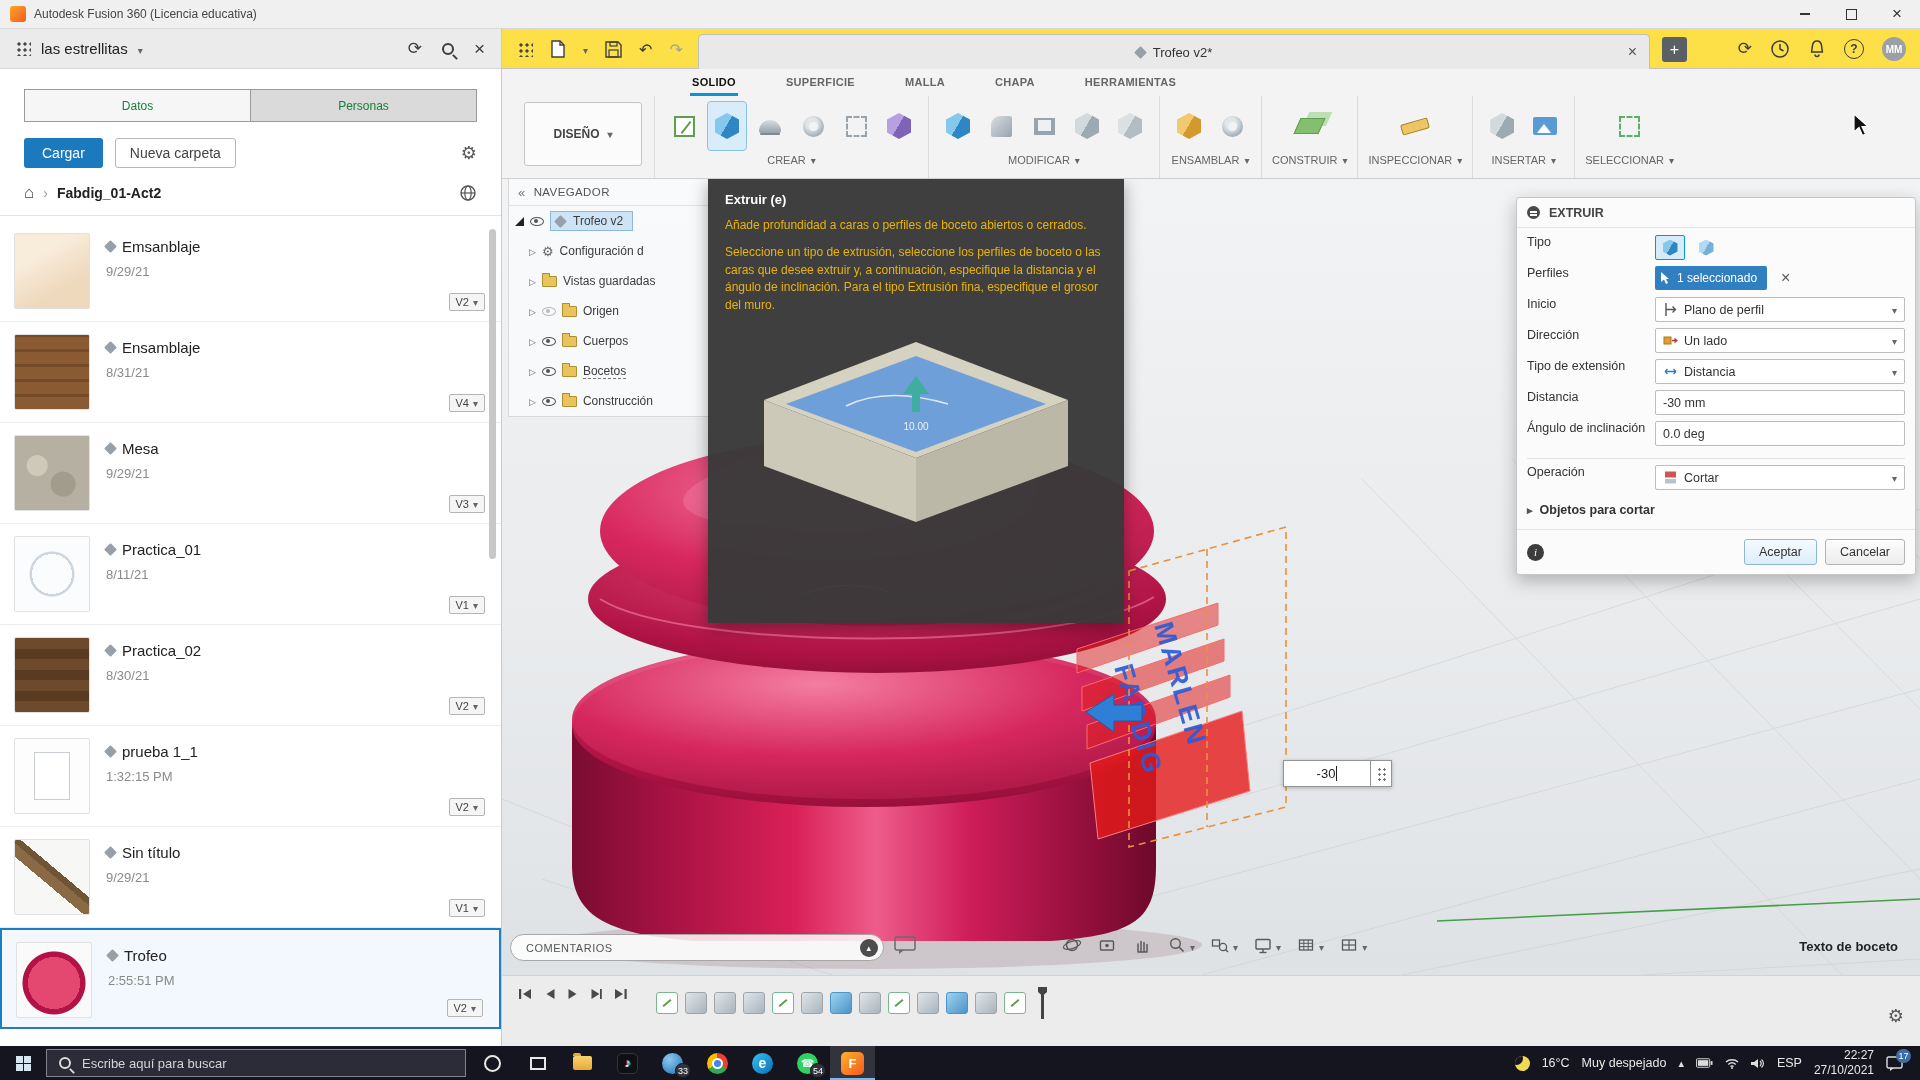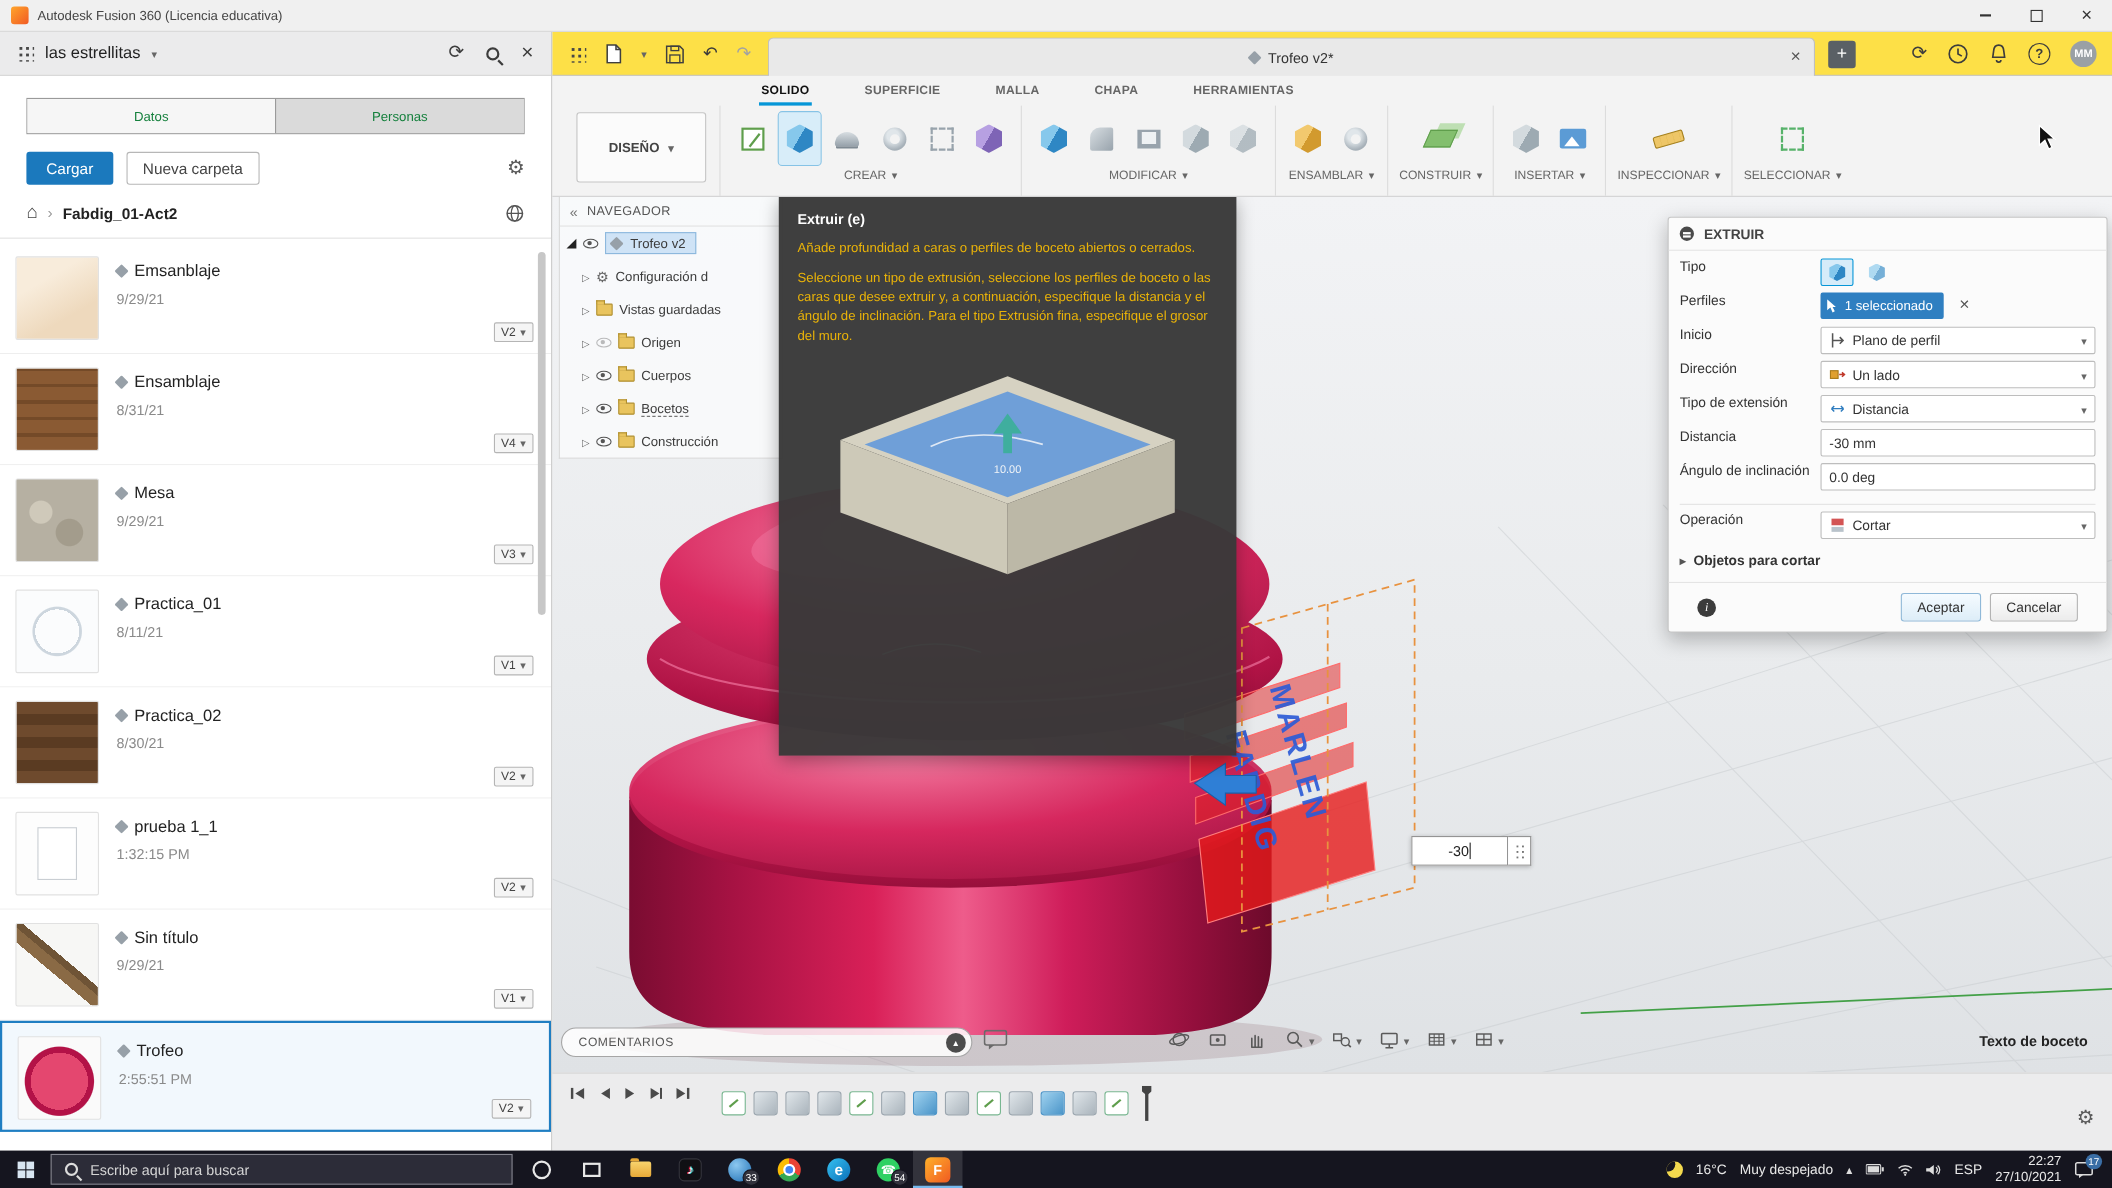--- a/index.html
+++ b/index.html
@@ -131,21 +131,21 @@
 .i-eye{width:14px;height:9px;border:1.5px solid #555;border-radius:50%;position:relative;flex:none}
 .i-eye::after{content:"";position:absolute;width:4px;height:4px;background:#555;border-radius:50%;left:3px;top:1px}
 .i-eye.off{opacity:.38}
 .i-folder{width:15px;height:11px;background:#e9c45e;border:1px solid #b08f2f;border-radius:1px;position:relative;flex:none}
 .i-folder::before{content:"";position:absolute;top:-4px;left:-1px;width:6px;height:3px;background:#e9c45e;border:1px solid #b08f2f;border-bottom:none}
 .nav-root-chip{background:#cfe3f6;border:1px solid #8db8dd;padding:2px 9px 2px 5px;display:flex;align-items:center;gap:8px}
 .nav-gear::after{content:"⚙";font-size:13px;color:#666}
 .u-dash{border-bottom:1px dashed #777}
 
 
-.tooltip{position:absolute;left:206px;top:0;width:416px;height:508px;background:rgba(57,57,57,.97);color:#e6e6e6;padding:13px 17px;box-shadow:0 5px 16px rgba(0,0,0,.35);z-index:3}
+.tooltip{position:absolute;left:206px;top:0;width:416px;height:444px;background:rgba(57,57,57,.97);color:#e6e6e6;padding:13px 17px;box-shadow:0 5px 16px rgba(0,0,0,.35);z-index:3}
 .tt-title{font-size:13px;font-weight:bold;color:#fff;margin-bottom:10px}
 .tt-p{font-size:12px;line-height:1.45;color:#eab308;margin-bottom:10px}
 .tt-fig{display:flex;justify-content:center;margin-top:4px}
 
 
 .dialog{position:absolute;left:1014px;top:18px;width:400px;background:#fbfbfb;border:1px solid #c6c6c6;border-radius:3px;box-shadow:0 6px 18px rgba(0,0,0,.25);font-size:12.5px;color:#333;z-index:3}
 .dlg-header{height:30px;display:flex;align-items:center;gap:9px;padding:0 10px;border-bottom:1px solid #e4e4e4;font-weight:bold;color:#444}
 .dlg-dot{width:13px;height:13px;border-radius:50%;background:#4a4a4a;position:relative}
 .dlg-dot::after{content:"";position:absolute;left:3px;top:5px;width:7px;height:1.5px;background:#fff;box-shadow:0 3px 0 #fff}
 .dlg-body{padding:7px 10px 6px}
@@ -154,21 +154,21 @@
 .dlg-ctrl{flex:1;display:flex;align-items:center;gap:6px}
 .dd,.inputbox{flex:1;height:25px;background:#fff;border:1px solid #bdbdbd;border-radius:2px;display:flex;align-items:center;gap:6px;padding:0 7px}
 .dd .g-cdn{margin-left:auto}
 .tipobtn{width:30px;height:25px;display:grid;place-items:center;border:1px solid transparent;border-radius:2px}
 .tipobtn.active{background:#d6ecf9;border-color:#0696d7}
 .chip{background:#2f7fc1;color:#fff;height:24px;display:flex;align-items:center;gap:6px;padding:0 10px 0 6px;border-radius:2px;font-size:12px}
 .chip-x{margin-left:8px}
 .chip-x::after{content:"×";font-size:16px;color:#555}
 .dlg-sep{height:1px;background:#e3e3e3;margin:6px 0}
 .dlg-expand{display:flex;align-items:center;gap:7px;font-weight:bold;padding:7px 0 6px}
-.dlg-footer{display:flex;align-items:center;padding:9px 26px;border-top:1px solid #e4e4e4}
+.dlg-footer{display:flex;align-items:center;padding:9px 10px;border-top:1px solid #e4e4e4}
 .i-info{width:17px;height:17px;border-radius:50%;background:#3c3c3c;display:grid;place-items:center}
 .i-info::after{content:"i";color:#fff;font-size:11px;font-family:"Liberation Serif",serif;font-style:italic}
 .dlg-btns{margin-left:auto;display:flex;gap:8px}
 .dlg-btn{border:1px solid #b3b3b3;background:linear-gradient(#fdfdfd,#ececec);border-radius:3px;padding:5px 14px;font-size:12.5px;color:#333}
 .dlg-btn.primary{border-color:#8fb8d8;background:linear-gradient(#f5fbff,#ddedf8)}
 
 
 .dim-float{position:absolute;left:781px;top:581px;display:flex;z-index:4;box-shadow:0 1px 4px rgba(0,0,0,.25)}
 .dim-box{width:88px;height:27px;background:#fff;border:1px solid #949494;display:flex;align-items:center;justify-content:center;padding:0 10px;font-size:13px;color:#222;gap:1px}
 .txt-caret{width:1px;height:15px;background:#222;display:inline-block}
@@ -503,39 +503,39 @@
               </span>
           </div>
           <div class="glabel">
               <span>CONSTRUIR</span>
               <span class="g-cdn"></span>
             </div>
         </div>
         <div class="tgroup">
           <div class="ticons">
             <span class="ticon">
+                <span class="i-ruler"></span>
+              </span>
+          </div>
+          <div class="glabel">
+              <span>INSPECCIONAR</span>
+              <span class="g-cdn"></span>
+            </div>
+        </div>
+        <div class="tgroup">
+          <div class="ticons">
+            <span class="ticon">
                 <span class="hex"></span>
               </span>
             <span class="ticon">
                 <span class="i-picture"></span>
               </span>
           </div>
           <div class="glabel">
               <span>INSERTAR</span>
-              <span class="g-cdn"></span>
-            </div>
-        </div>
-        <div class="tgroup">
-          <div class="ticons">
-            <span class="ticon">
-                <span class="i-ruler"></span>
-              </span>
-          </div>
-          <div class="glabel">
-              <span>INSPECCIONAR</span>
               <span class="g-cdn"></span>
             </div>
         </div>
         <div class="tgroup">
           <div class="ticons">
             <span class="ticon">
                 <span class="i-dashsel"></span>
               </span>
           </div>
           <div class="glabel">

